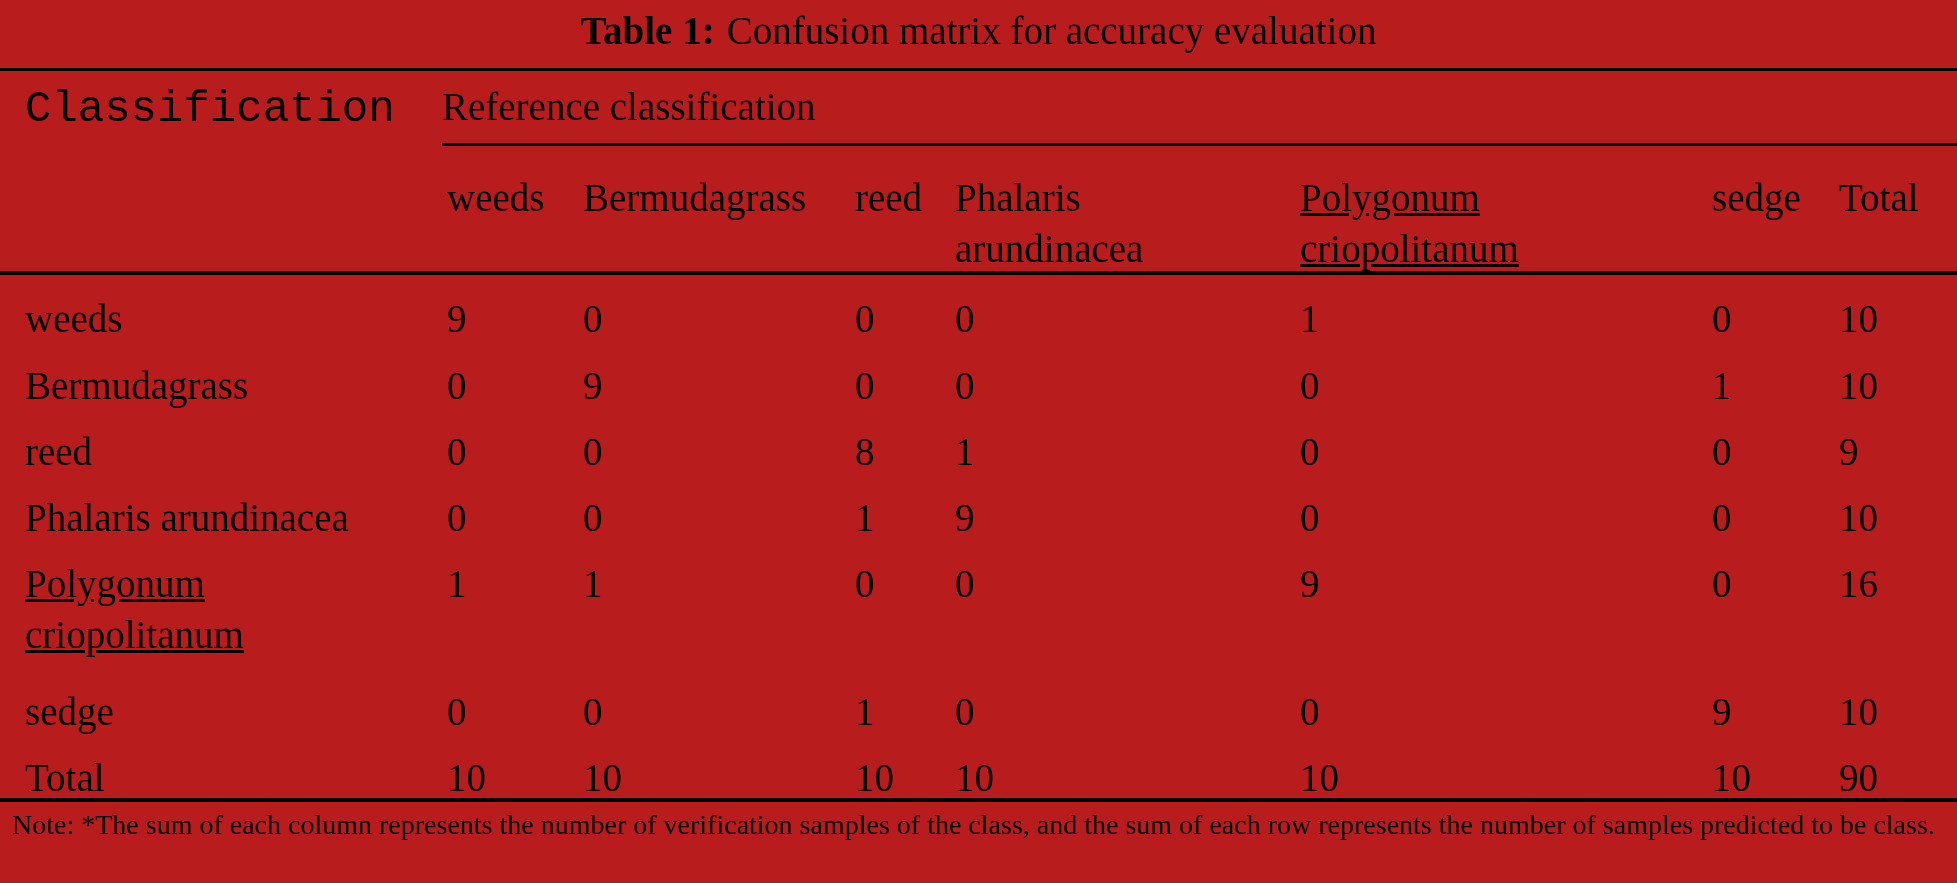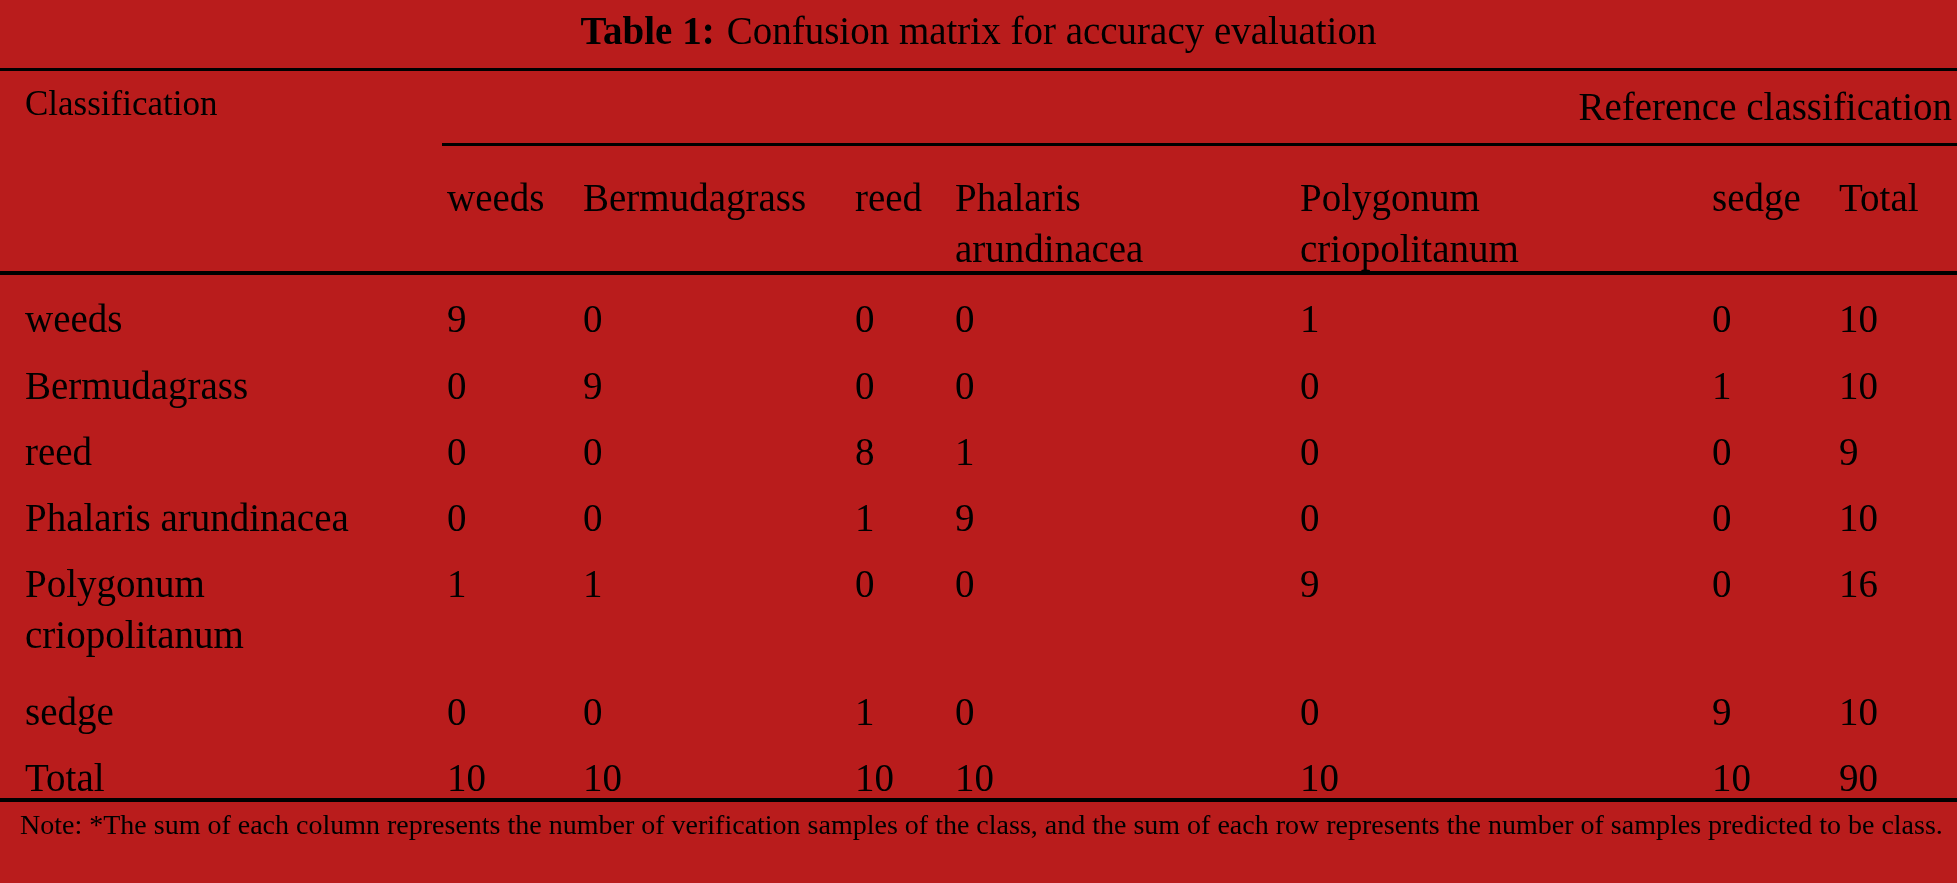--- a/index.html
+++ b/index.html
@@ -29,58 +29,59 @@
   .rule { position: absolute; left: 0; right: 0; background: #000000; }
   .rule-top    { top: 68px;  height: 3px; }
   .rule-sub    { top: 143px; height: 3px; left: 442px; }
   .rule-mid    { top: 271px; height: 4px; }
   .rule-bottom { top: 798px; height: 4px; }
 
   .corner-head {
     position: absolute;
     top: 84px;
     left: 25px;
-    font-size: 35px;
+    font-size: 44px;
+    font-family: Liberation Mono, monospace;
   }
   .group-head {
     position: absolute;
     top: 84px;
     left: 442px;
     width: 1510px;
-    text-align: right;
+    text-align: left;
     font-size: 39px;
   }
 
   .grid-row {
     position: absolute;
     left: 25px;
     right: 0;
     display: grid;
     grid-template-columns: 422px 136px 272px 100px 345px 412px 127px auto;
     font-size: 39px;
     line-height: 51px;
     align-items: start;
   }
   .cell { white-space: normal; }
   .wrap-205 { display: block; max-width: 205px; }
-  .wrap-250 { display: block; max-width: 250px; }
+  .wrap-250 { display: block; max-width: 250px; text-decoration: underline; }
 
   .col-heads { top: 172px; }
   .row-0 { top: 293px; }
   .row-1 { top: 360px; }
   .row-2 { top: 426px; }
   .row-3 { top: 492px; }
   .row-4 { top: 558px; }
   .row-5 { top: 686px; }
   .row-6 { top: 752px; }
 
   .note {
     position: absolute;
     top: 806px;
-    left: 20px;
+    left: 12px;
     right: 10px;
     font-size: 28px;
     line-height: 37px;
   }
 </style>
 </head>
 <body>
 
 <div class="page">
 

